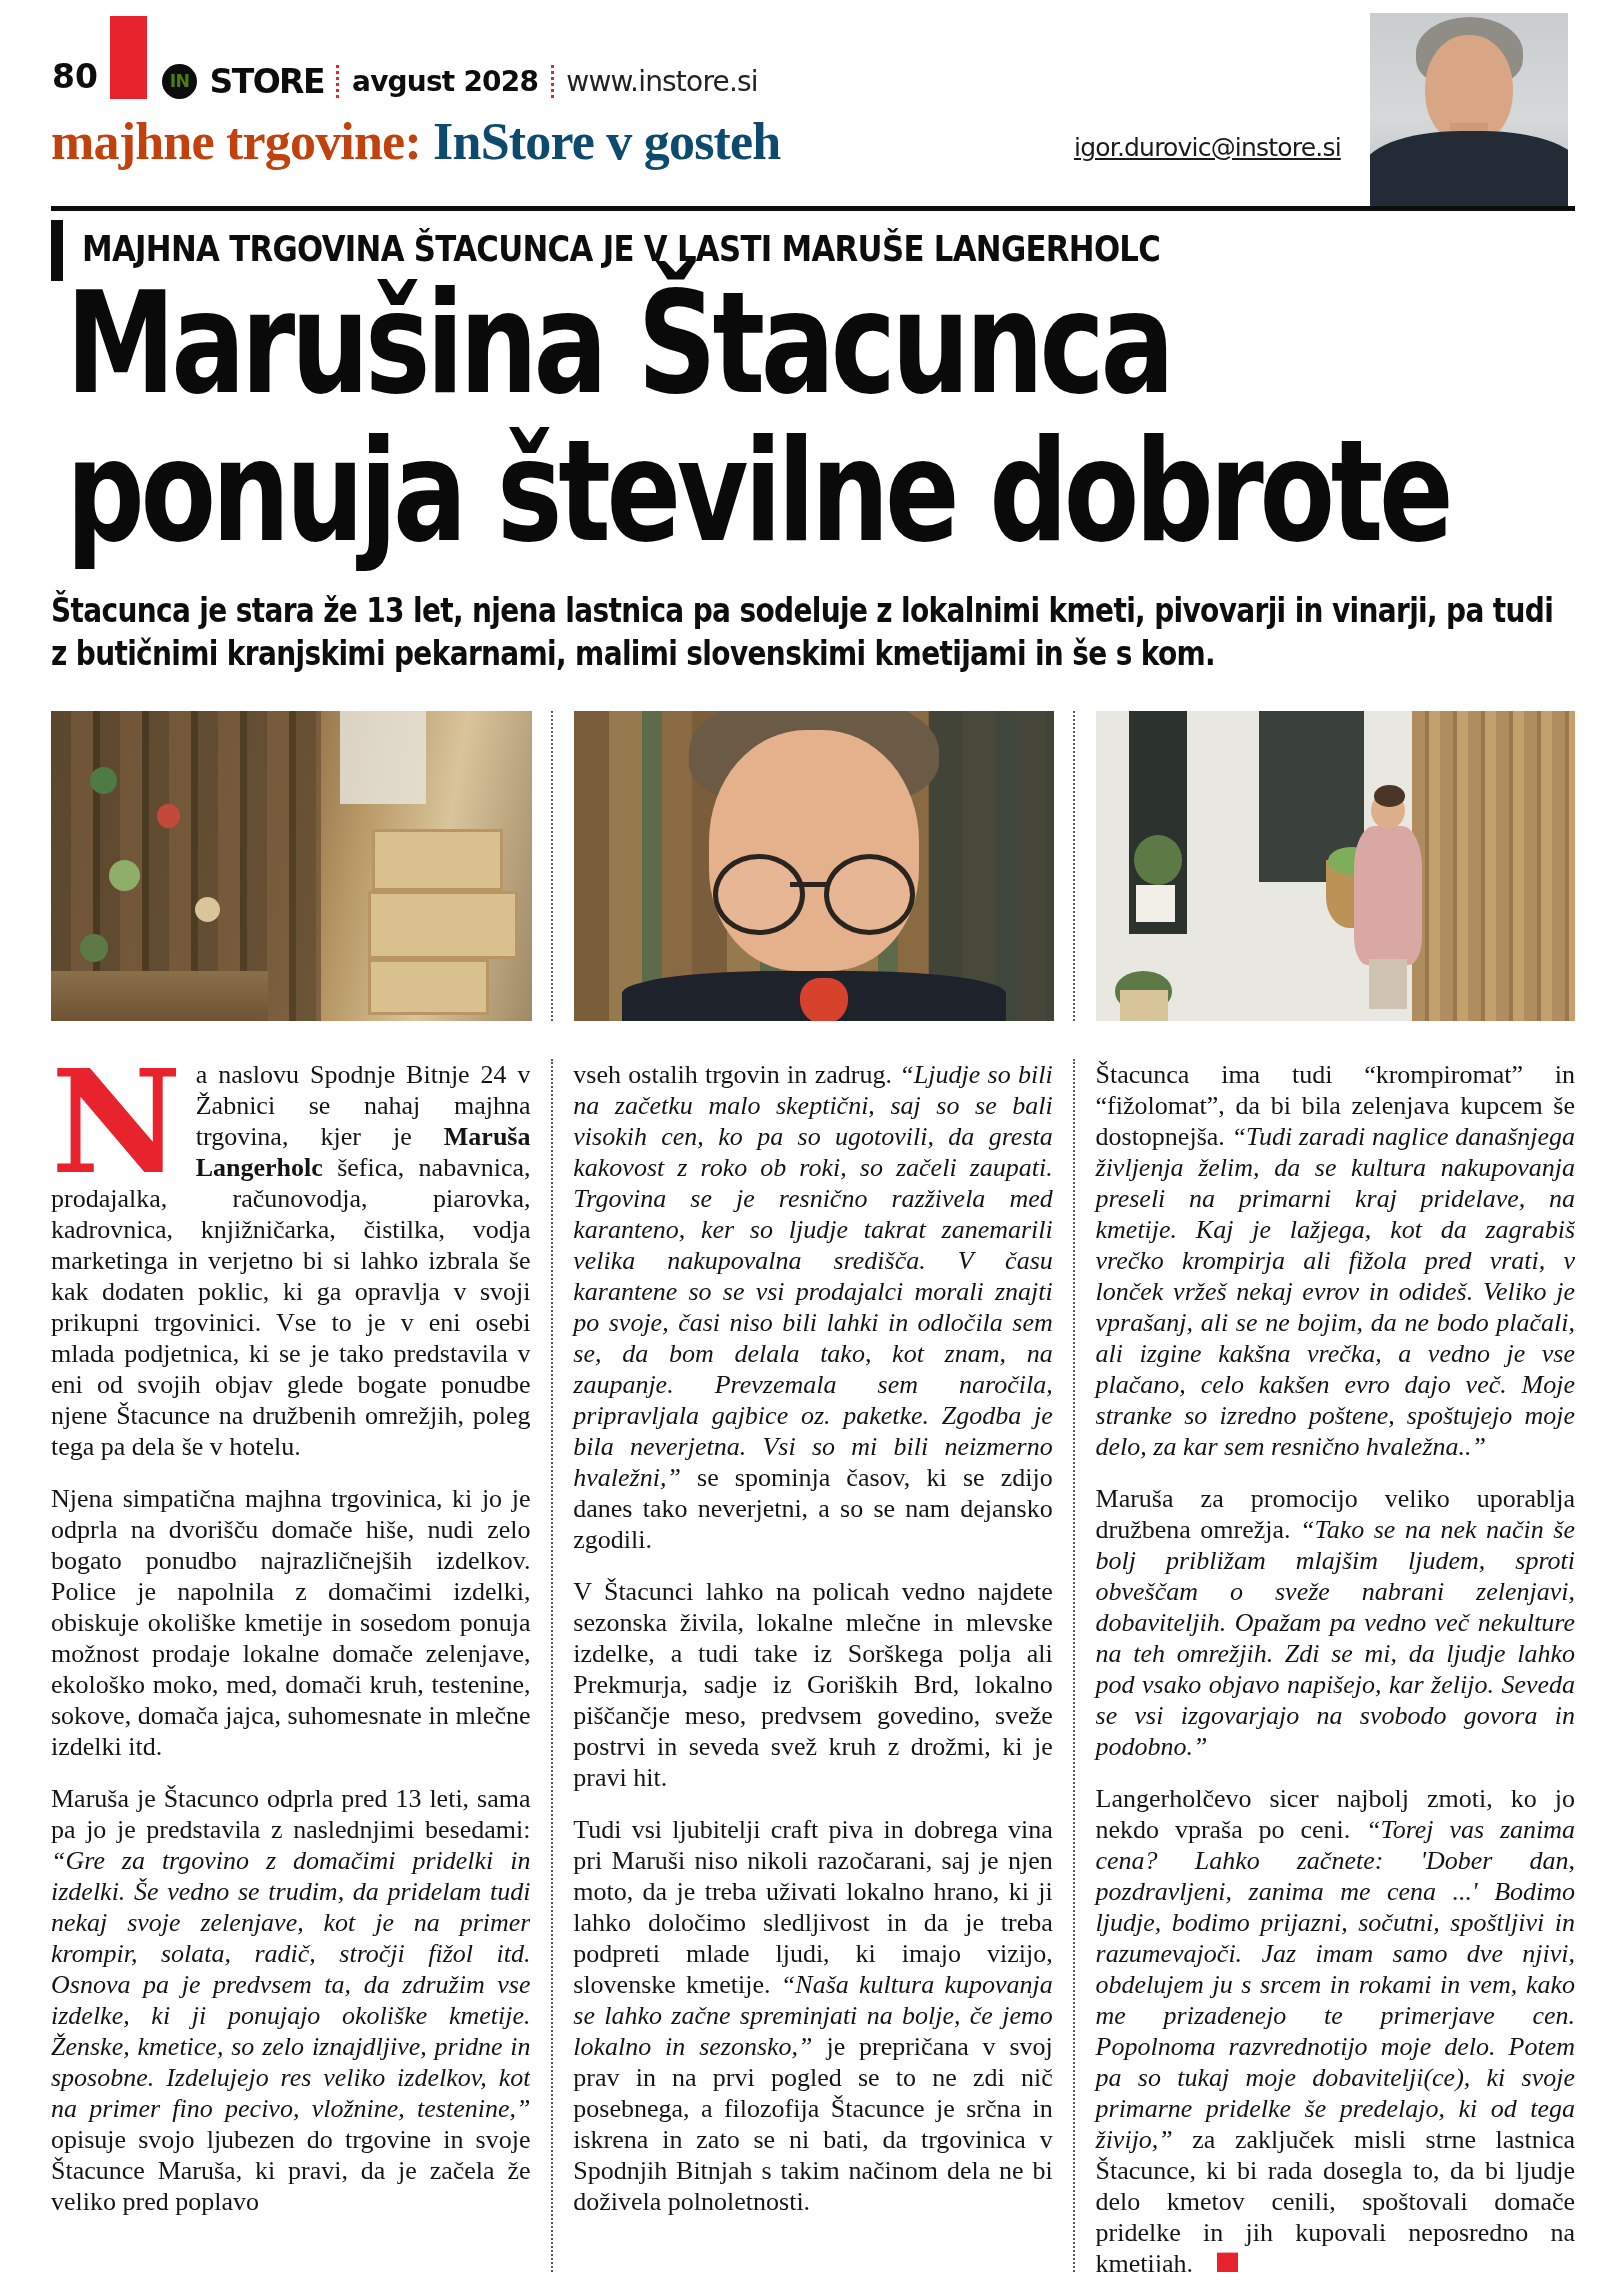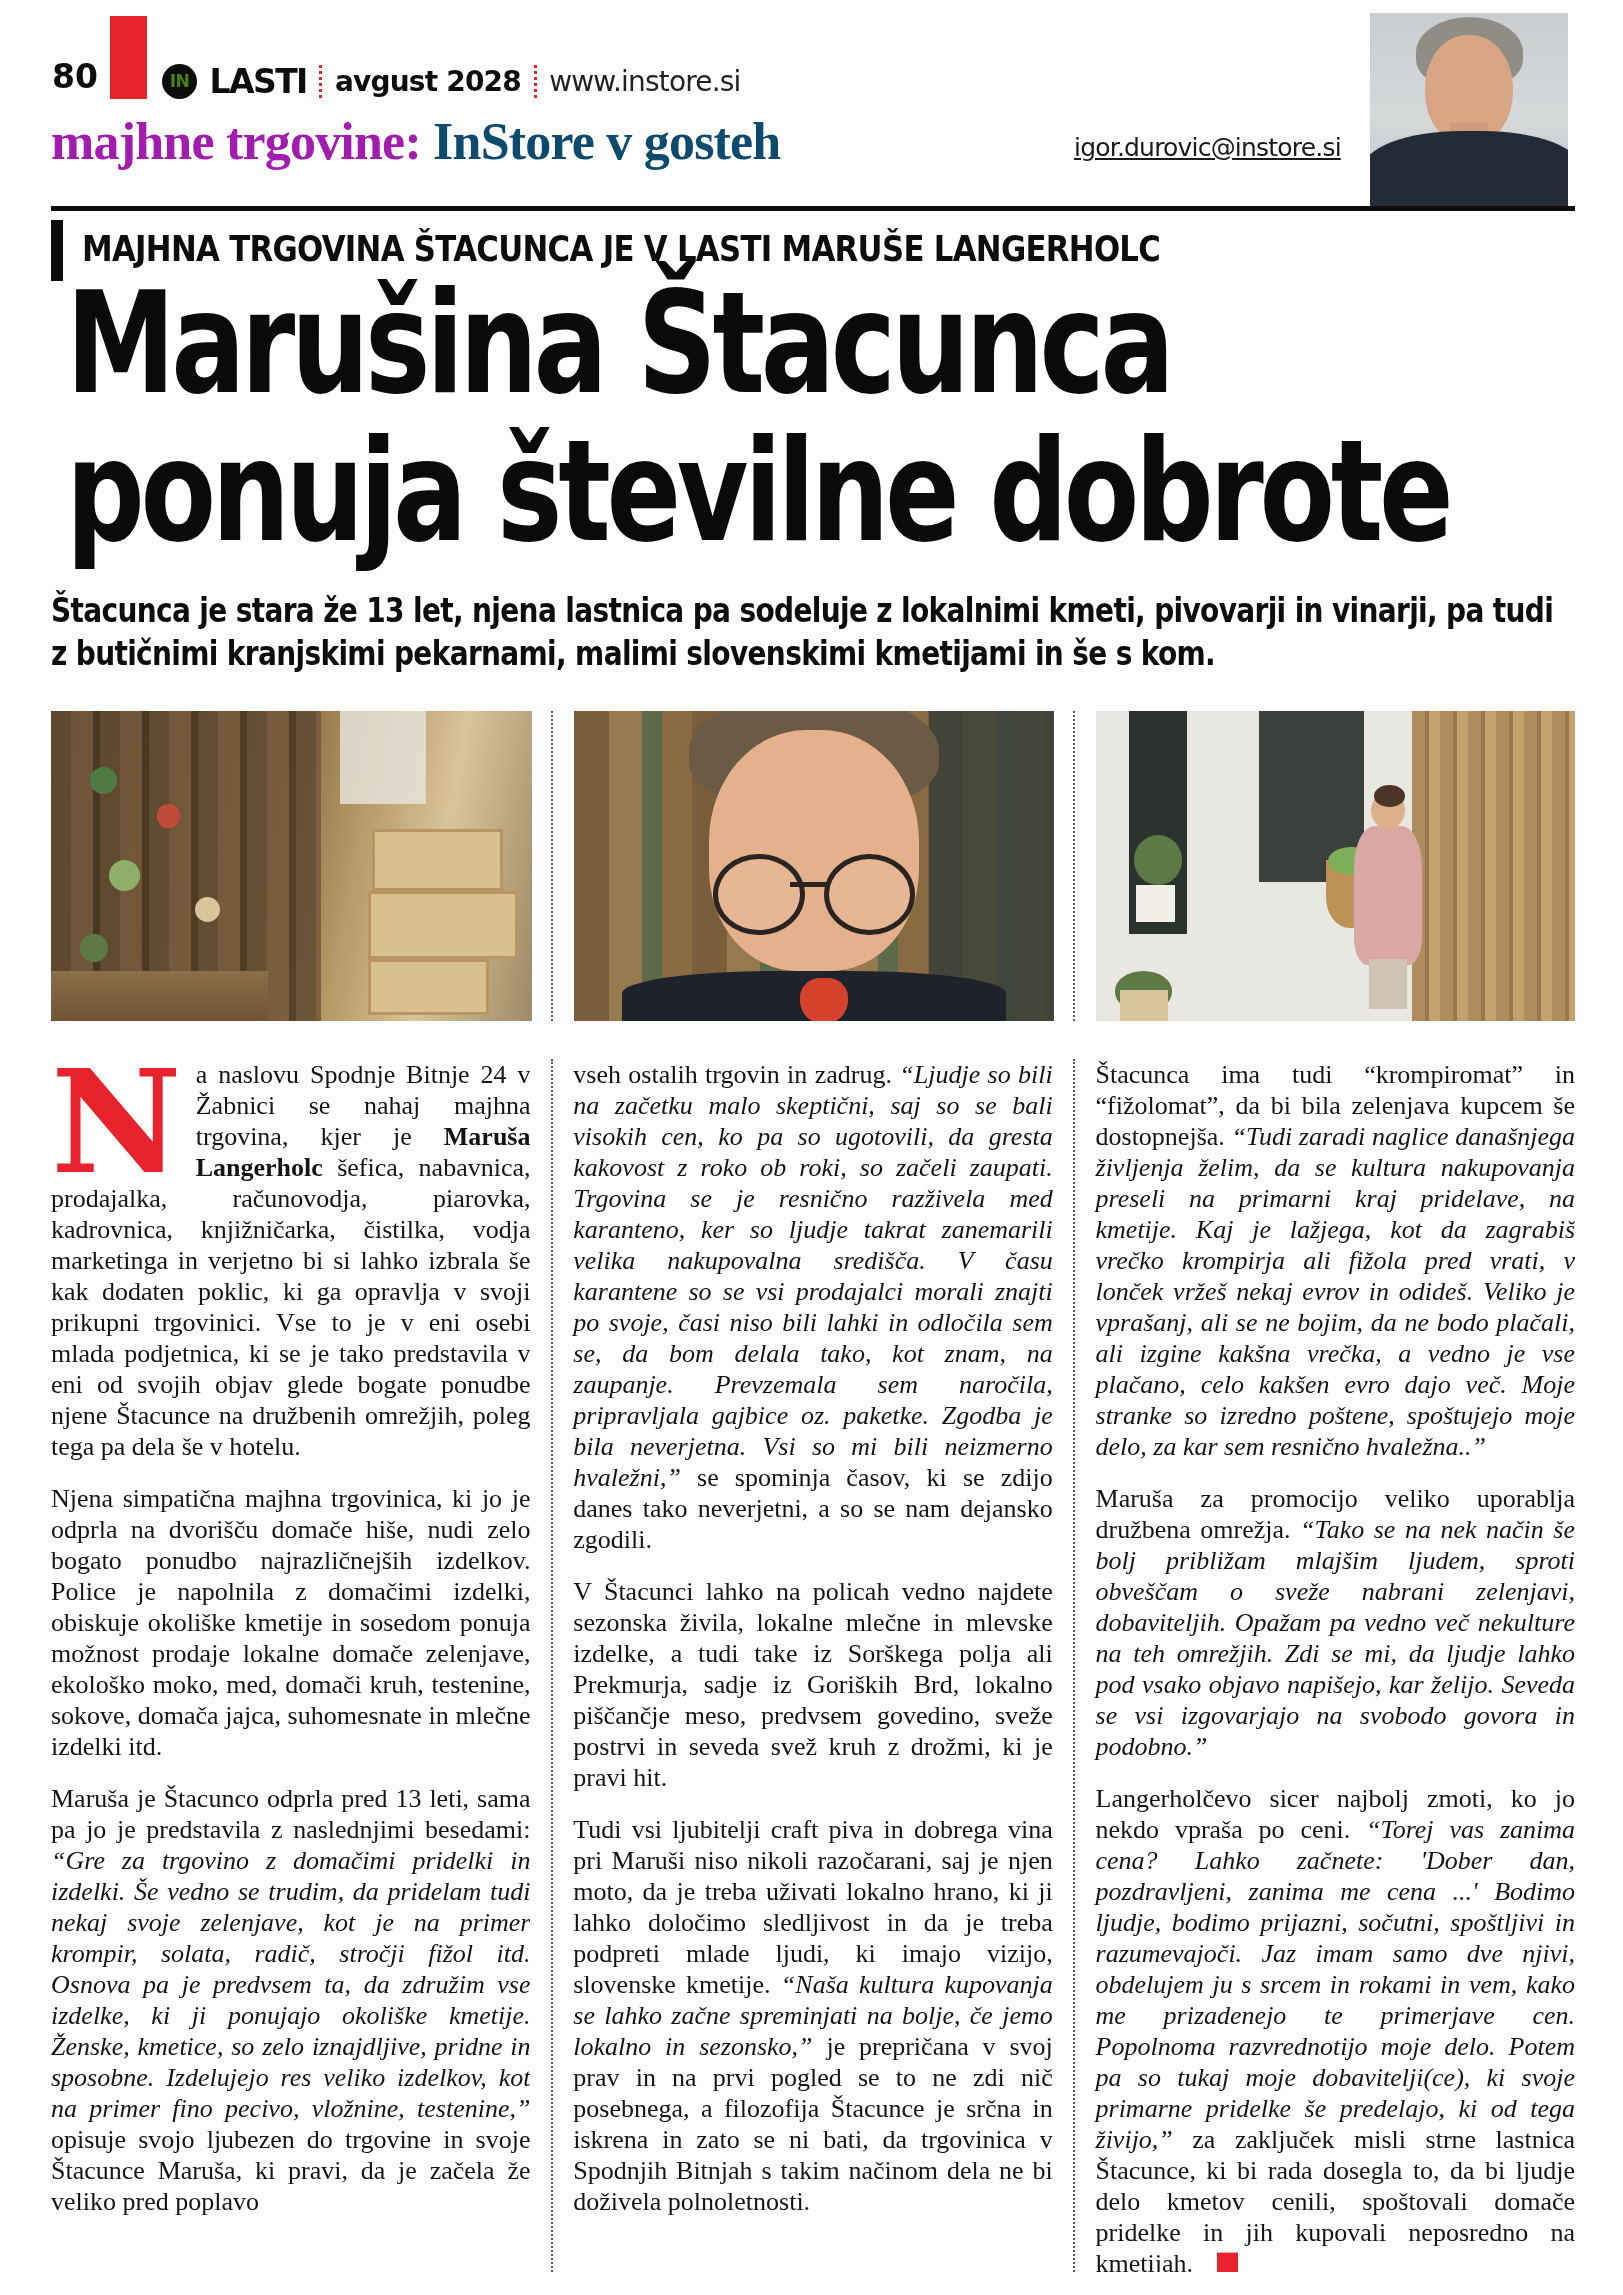--- a/index.html
+++ b/index.html
@@ -12,21 +12,21 @@
   .mast-redblock{position:absolute;left:110px;top:15.7px;width:37px;height:83px;background:#e8232d;}
   .mast-row{position:absolute;left:162px;top:64px;display:flex;align-items:center;gap:12.6px;}
   .logo-disc{width:35px;height:35px;border-radius:50%;background:#0d0d0d;color:#4d7c0f;
     font:bold 17.3px/35px "DejaVu Sans",sans-serif;text-align:center;letter-spacing:-0.8px;}
   .logo-store{font:bold 33px/1 "DejaVu Sans",sans-serif;letter-spacing:-1.6px;color:#0d0d0d;}
   .red-dots{display:inline-block;width:0;height:33px;border-left:3.1px dotted #e8232d;}
   .mast-issue{font:bold 28px/1 "DejaVu Sans",sans-serif;color:#0d0d0d;letter-spacing:-0.8px;}
   .mast-site{font:28px/1 "DejaVu Sans",sans-serif;color:#222;letter-spacing:-0.8px;}
   
   .section-header{position:absolute;left:51px;top:116px;font:bold 52px/1 "Liberation Serif",serif;letter-spacing:-0.8px;}
-  .sh-black{color:#a21caf;}
+  .sh-black{color:#c2410c;}
   .sh-gray{color:#0c4a6e;}
   
   .author-block{position:absolute;left:1074px;top:132px;width:287px;text-align:left;}
   .author-name{font:bold 26px/1.25 "DejaVu Sans",sans-serif;color:#0d0d0d;letter-spacing:-0.8px;}
   .author-email{font:25px/1.3 "DejaVu Sans",sans-serif;color:#1a1a1a;letter-spacing:-0.8px;text-decoration:underline;}
   .portrait{position:absolute;left:1370px;top:12.6px;width:198px;height:193px;background:linear-gradient(180deg,#c9cdd0 0%,#d6d9da 55%,#b9bec2 100%);overflow:hidden;}
   .portrait .hair{position:absolute;left:46px;top:4.7px;width:107px;height:71px;border-radius:50% 50% 40% 40%;background:#8f8d86;}
   .portrait .face{position:absolute;left:55px;top:22px;width:88px;height:110px;border-radius:48%;background:#d8a585;}
   .portrait .shirt{position:absolute;left:-7.9px;top:118px;width:220px;height:86px;border-radius:45% 45% 0 0;background:#232c36;}
   .portrait .neck{position:absolute;left:80px;top:110px;width:38px;height:31px;background:#cd9a7c;}
@@ -96,21 +96,21 @@
   .dropcap{float:left;font:bold 143px/110px "DejaVu Serif",serif;color:#e8232d;margin:7.9px 14px 0 0;}
   .endmark{display:inline-block;width:21px;height:21px;background:#e8232d;margin-left:23.6px;transform:translateY(1.6px);}
 </style>
 </head>
 <body>
 
 <div class="page-number">80</div>
 <div class="mast-redblock"></div>
 <div class="mast-row">
   <span class="logo-disc">IN</span>
-  <span class="logo-store">LASTI</span>
+  <span class="logo-store">STORE</span>
   <span class="red-dots"></span>
   <span class="mast-issue">avgust 2028</span>
   <span class="red-dots"></span>
   <span class="mast-site">www.instore.si</span>
 </div>
 
 <div class="section-header">
   <span class="sh-black">majhne trgovine:</span><span class="sh-gray"> InStore v gosteh</span>
 </div>
 

